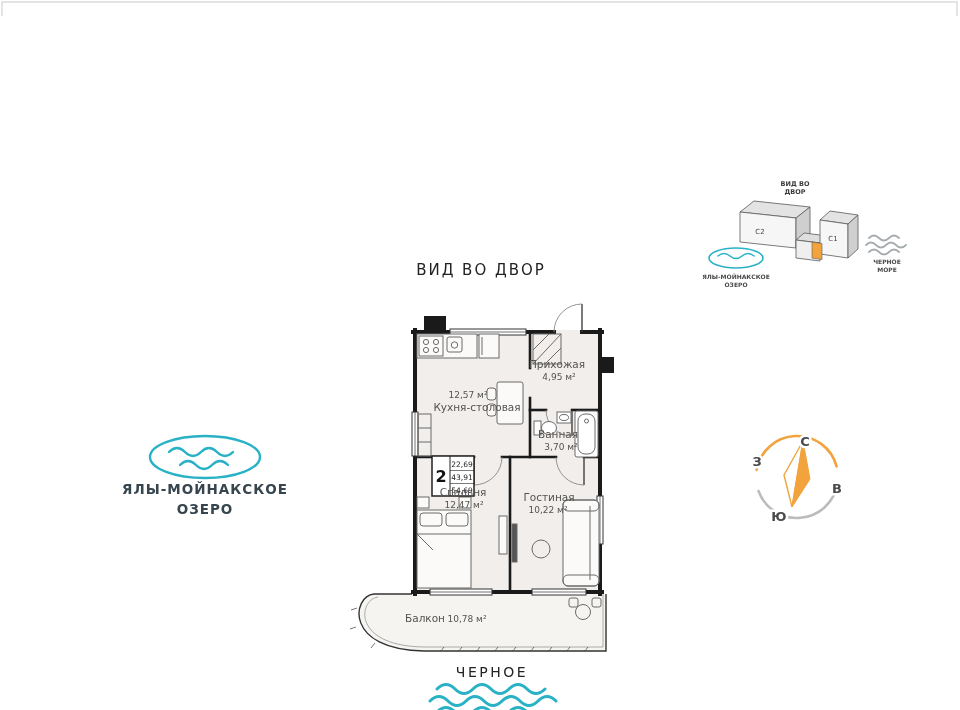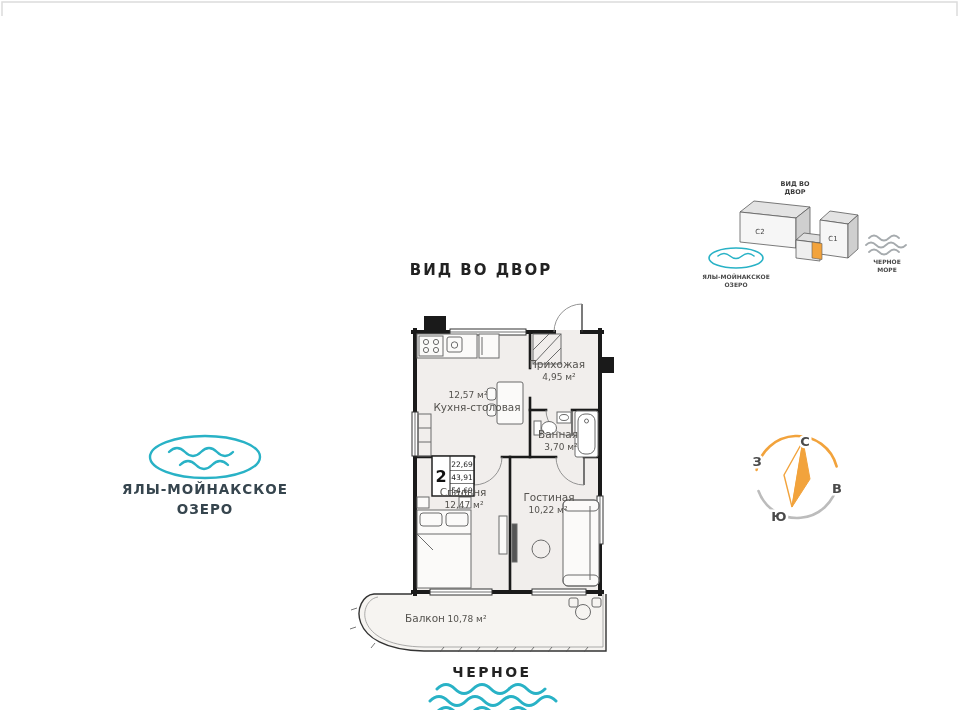--- a/index.html
+++ b/index.html
@@ -1,19 +1,19 @@
 <!DOCTYPE html>
 <html><head>
 <meta charset="utf-8">
 <style>
   html,body{margin:0;padding:0;background:#ffffff;}
   body{width:960px;height:710px;position:relative;overflow:hidden;
        font-family:"DejaVu Sans", sans-serif;}
   .abs{position:absolute;}
-  .lbl{color:#222;font-weight:bold;text-align:center;}
+  .lbl{color:#222;font-weight:normal;text-align:center;}
   #top-view-label{left:381px;top:261px;width:200px;font-size:15px;letter-spacing:2px;}
   #lake-label{left:110px;top:481px;width:190px;color:#36454e;}
   #lake-label .l1{font-size:13.5px;font-weight:bold;letter-spacing:1px;text-align:center;}
   #lake-label .l2{font-size:13.5px;font-weight:bold;letter-spacing:1px;text-align:center;margin-top:4px;}
   #sea-label{left:412px;top:664px;width:160px;font-size:14px;letter-spacing:2.5px;}
   svg{position:absolute;left:0;top:0;}
   svg text{font-family:"DejaVu Sans", sans-serif;}
   .roomname{font-size:10.5px;fill:#55534f;}
   .roomarea{font-size:9px;fill:#55534f;}
   .tiny{font-size:6.5px;font-weight:bold;fill:#3c3c3c;}

